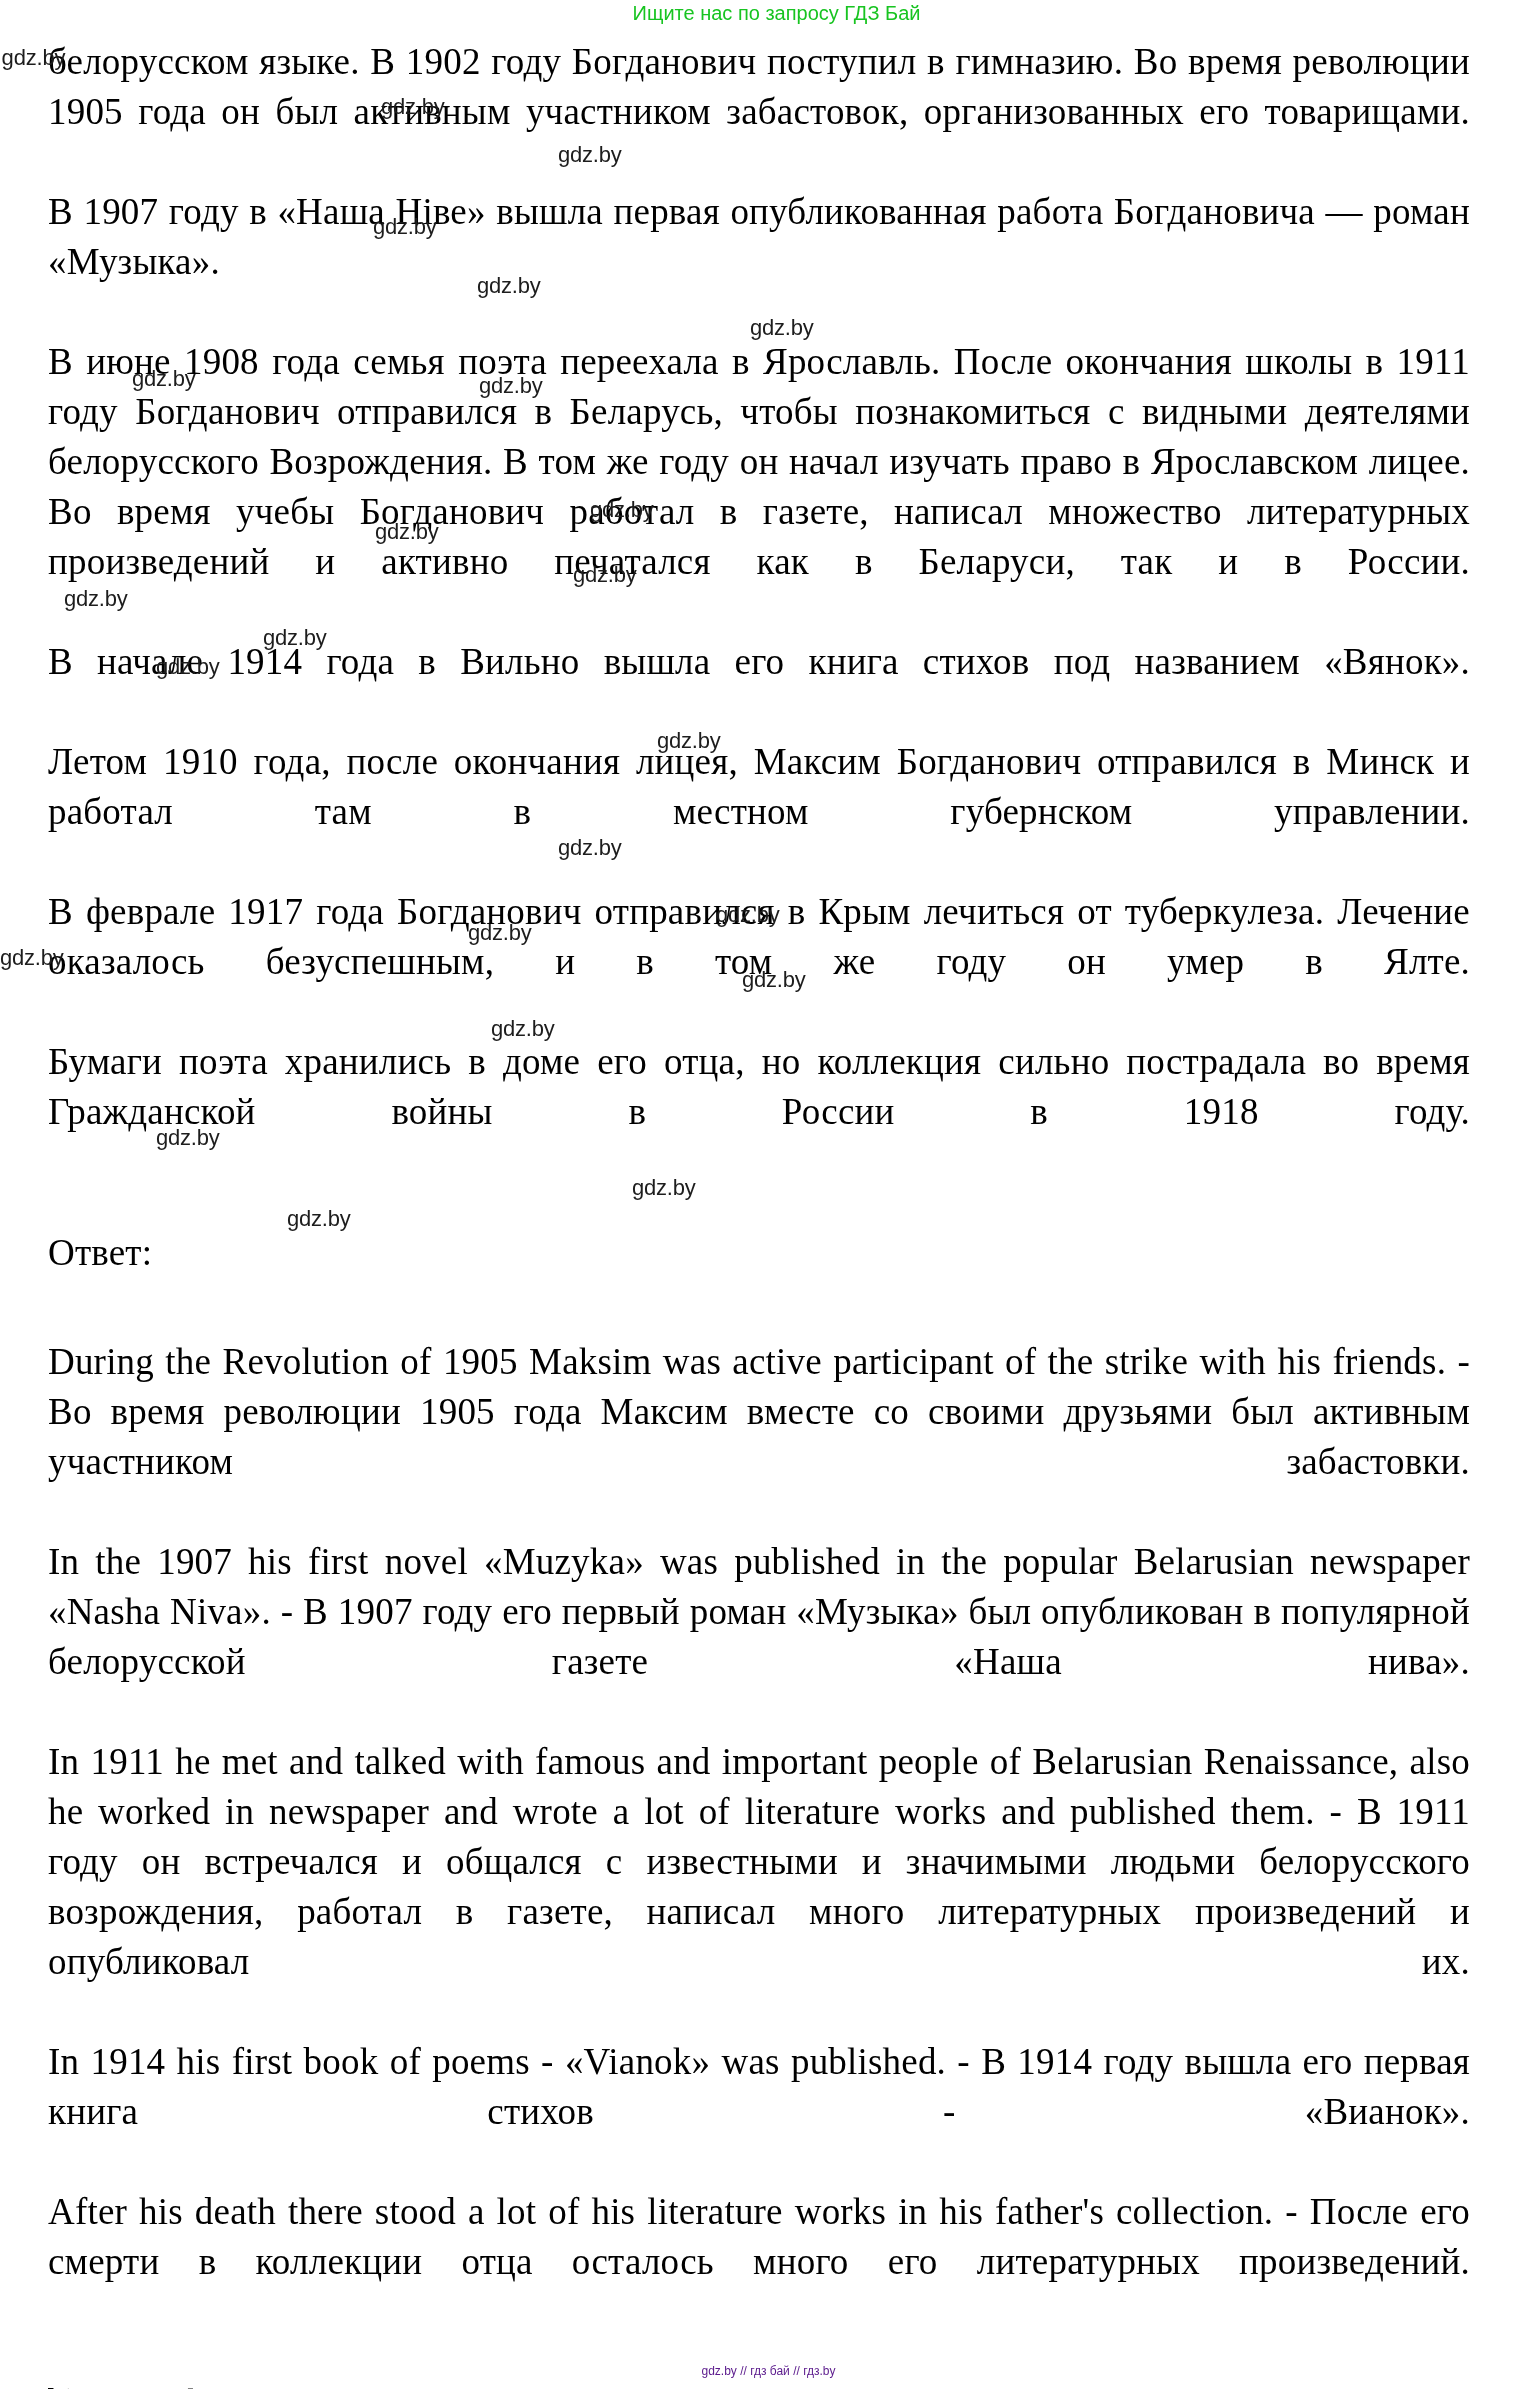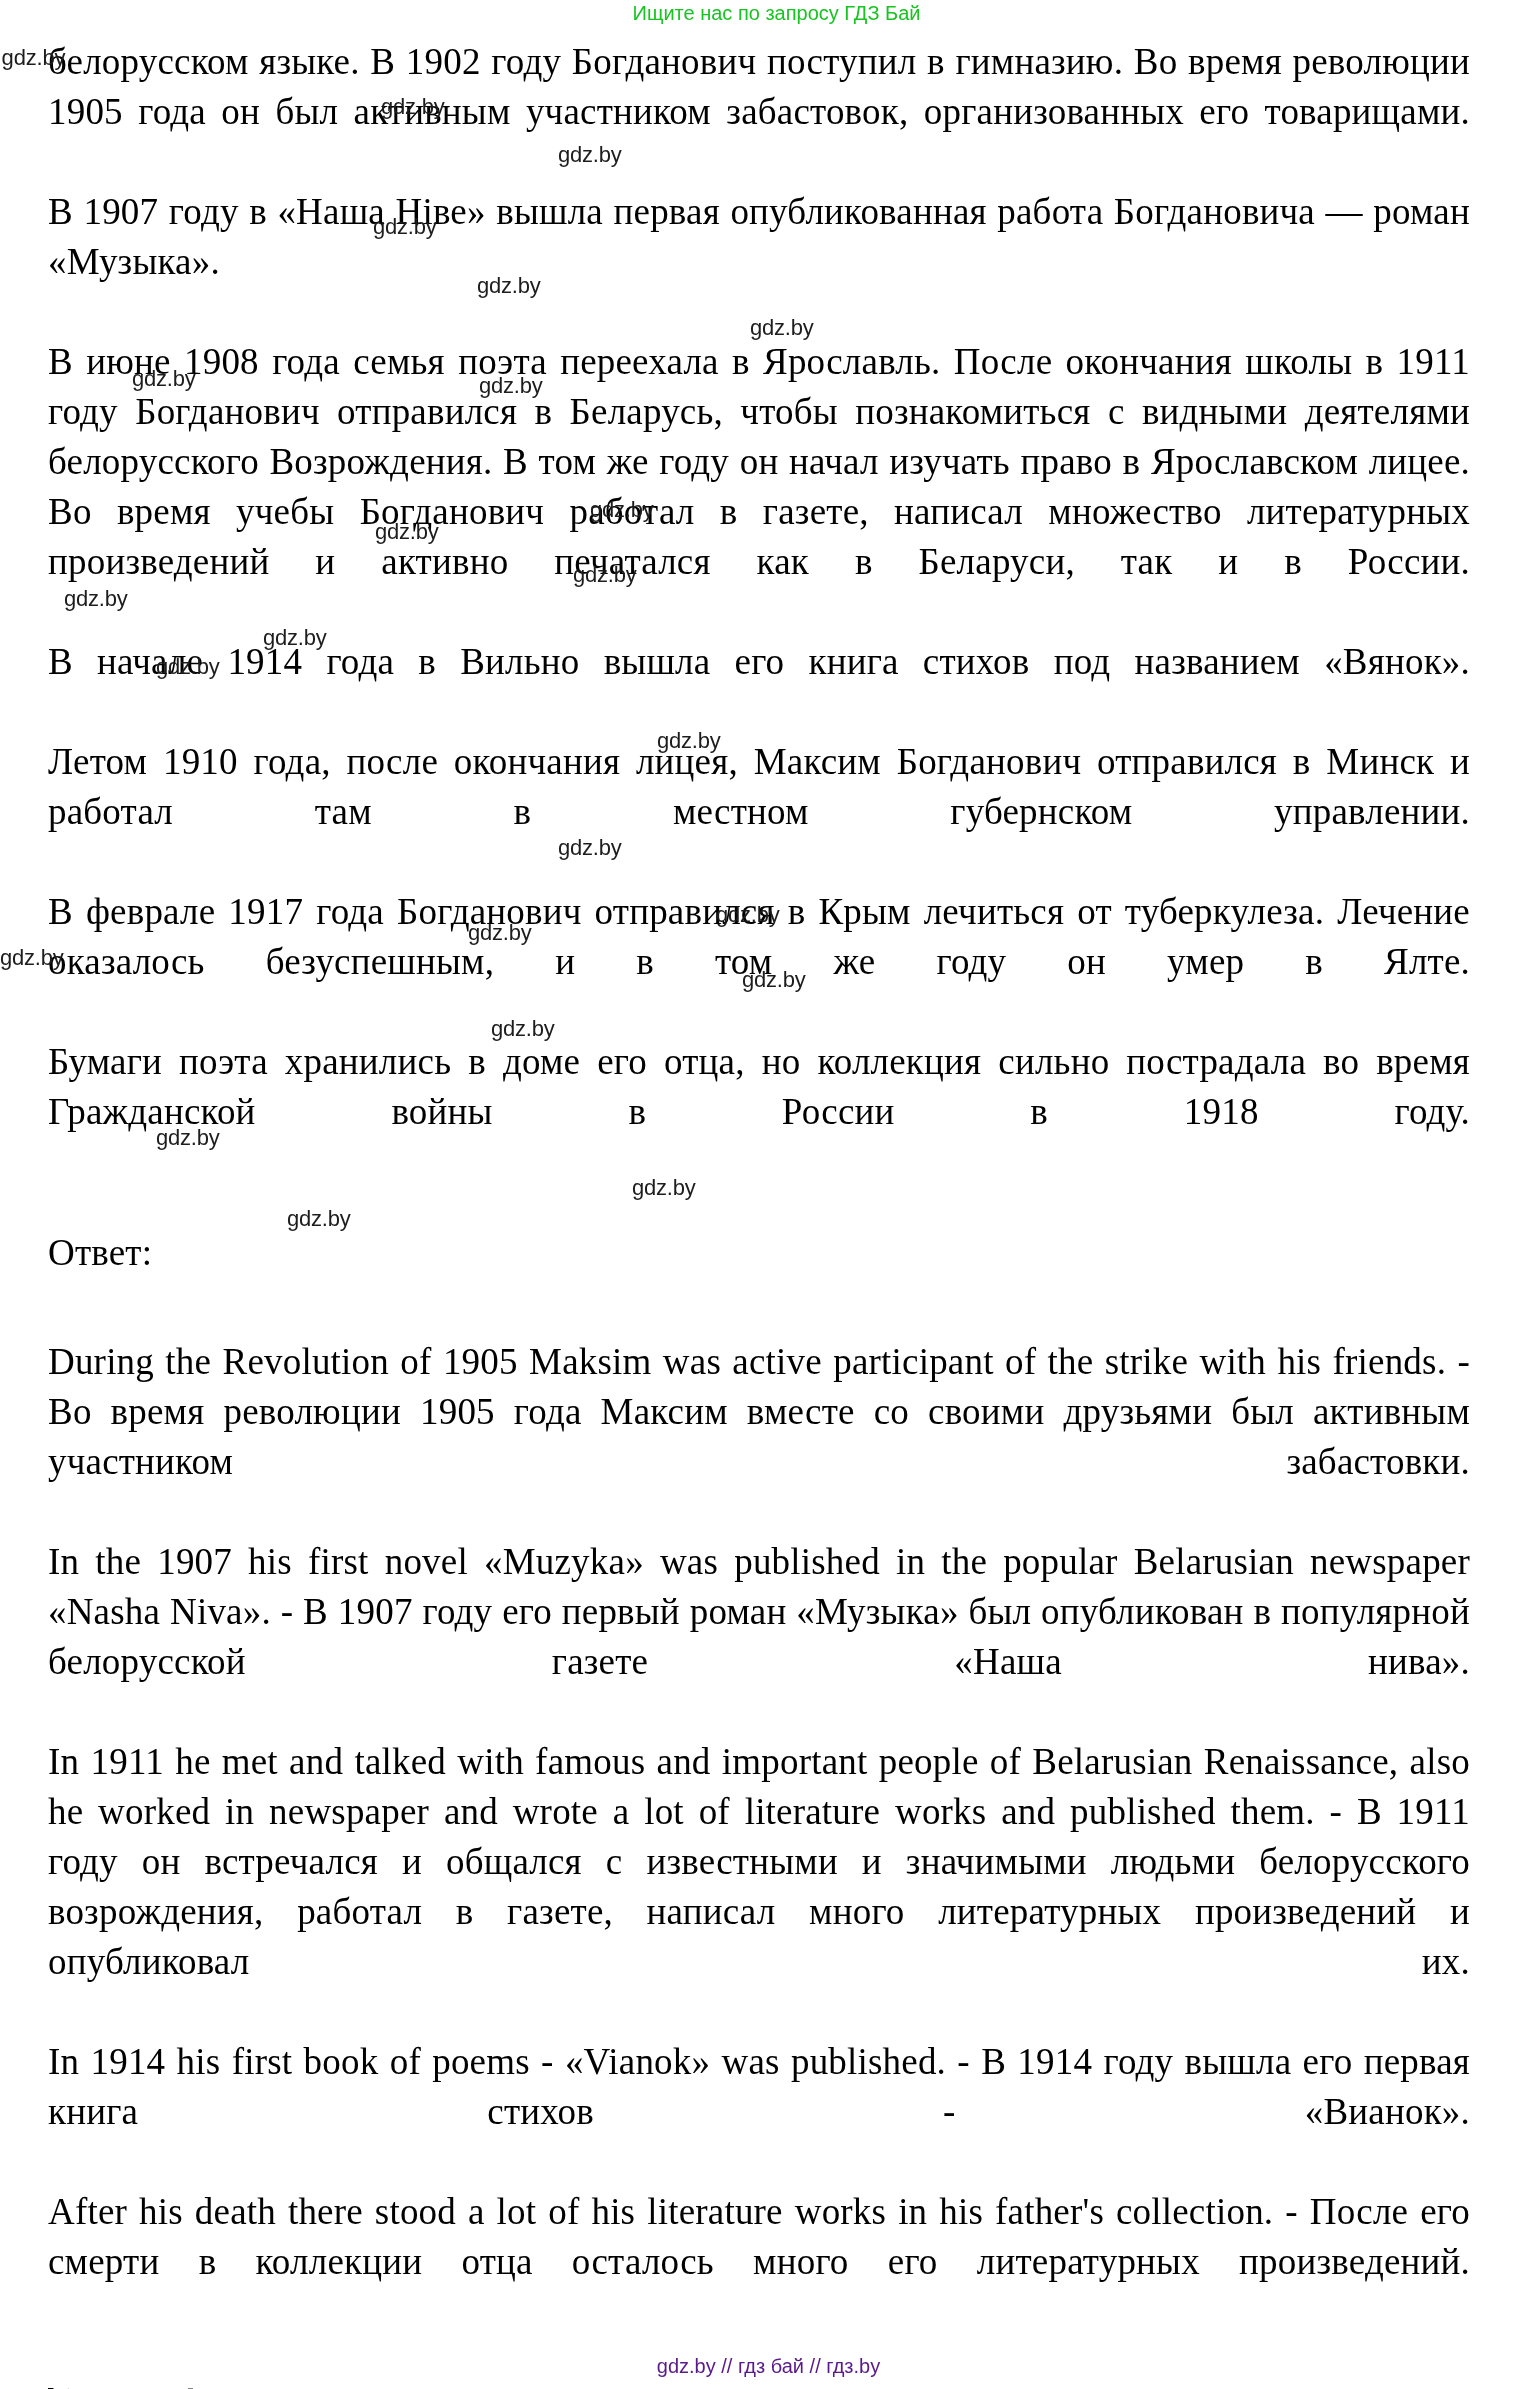--- a/index.html
+++ b/index.html
@@ -86,21 +86,21 @@
 
   
   .footer {
     position: absolute;
     left: 0;
     bottom: 11.2px;
     width: 1537px;
     text-align: center;
     color: #5b1a8c;
     font-family: "Liberation Sans", "DejaVu Sans", sans-serif;
-    font-size: 20px;
+    font-size: 12px;
     white-space: nowrap;
   }
 </style>
 </head>
 <body>
 
 <div class="page">
 
   <div class="promo-banner">Ищите нас по запросу ГДЗ Бай</div>
 

